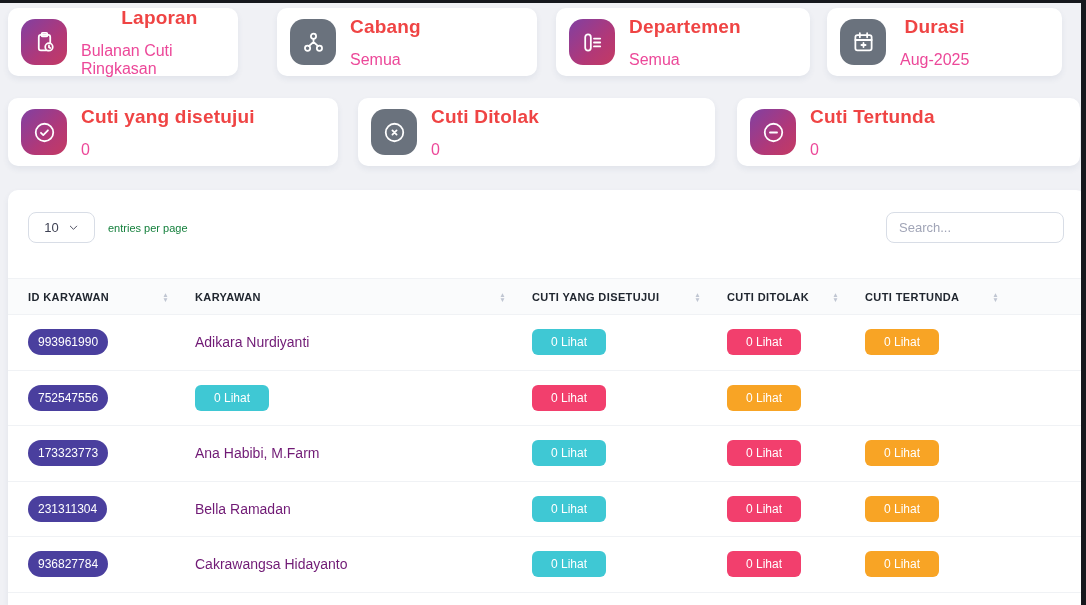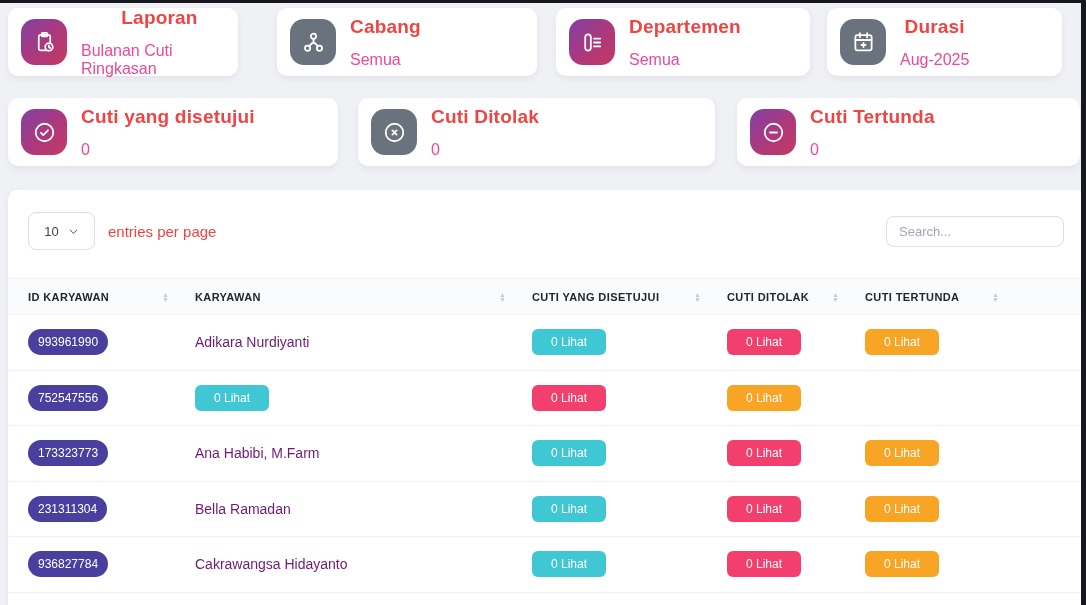--- a/index.html
+++ b/index.html
@@ -40,27 +40,27 @@
   .card-pending{left:737px;top:98px;width:343px;}
 
   
   .tablecard{
     position:absolute;left:8px;top:190px;width:1078px;height:415px;
     background:#fff;border-radius:10px 10px 0 0;
     box-shadow:0 3px 6px rgba(56,71,109,.08);
   }
   .controls{position:absolute;top:22px;left:20px;right:22px;display:flex;align-items:center;}
   .pagesize{
-    width:67px;height:38px;border:1px solid #d8dde6;border-radius:8px;background:#fff;
+    width:67px;height:31px;border:1px solid #d8dde6;border-radius:8px;background:#fff;
     display:flex;align-items:center;justify-content:center;gap:9px;
     font-size:13px;color:#3f4254;cursor:pointer;box-sizing:border-box;
   }
   .pagesize svg{width:11px;height:11px;stroke:#3f4254;fill:none;stroke-width:2;
     stroke-linecap:round;stroke-linejoin:round;}
-  .entries{margin-left:13px;font-size:15px;color:#ef4444;}
+  .entries{margin-left:13px;font-size:11px;color:#15803d;}
   .search{
     margin-left:auto;width:178px;height:31px;box-sizing:border-box;
     border:1px solid #d8dde6;border-radius:8px;padding:0 12px;
     font-size:13px;color:#000000;outline:none;background:#fff;
     font-family:"Liberation Sans",sans-serif;
   }
   .search::placeholder{color:#a1a5b7;}
 
   .grid-cols{
     display:grid;

